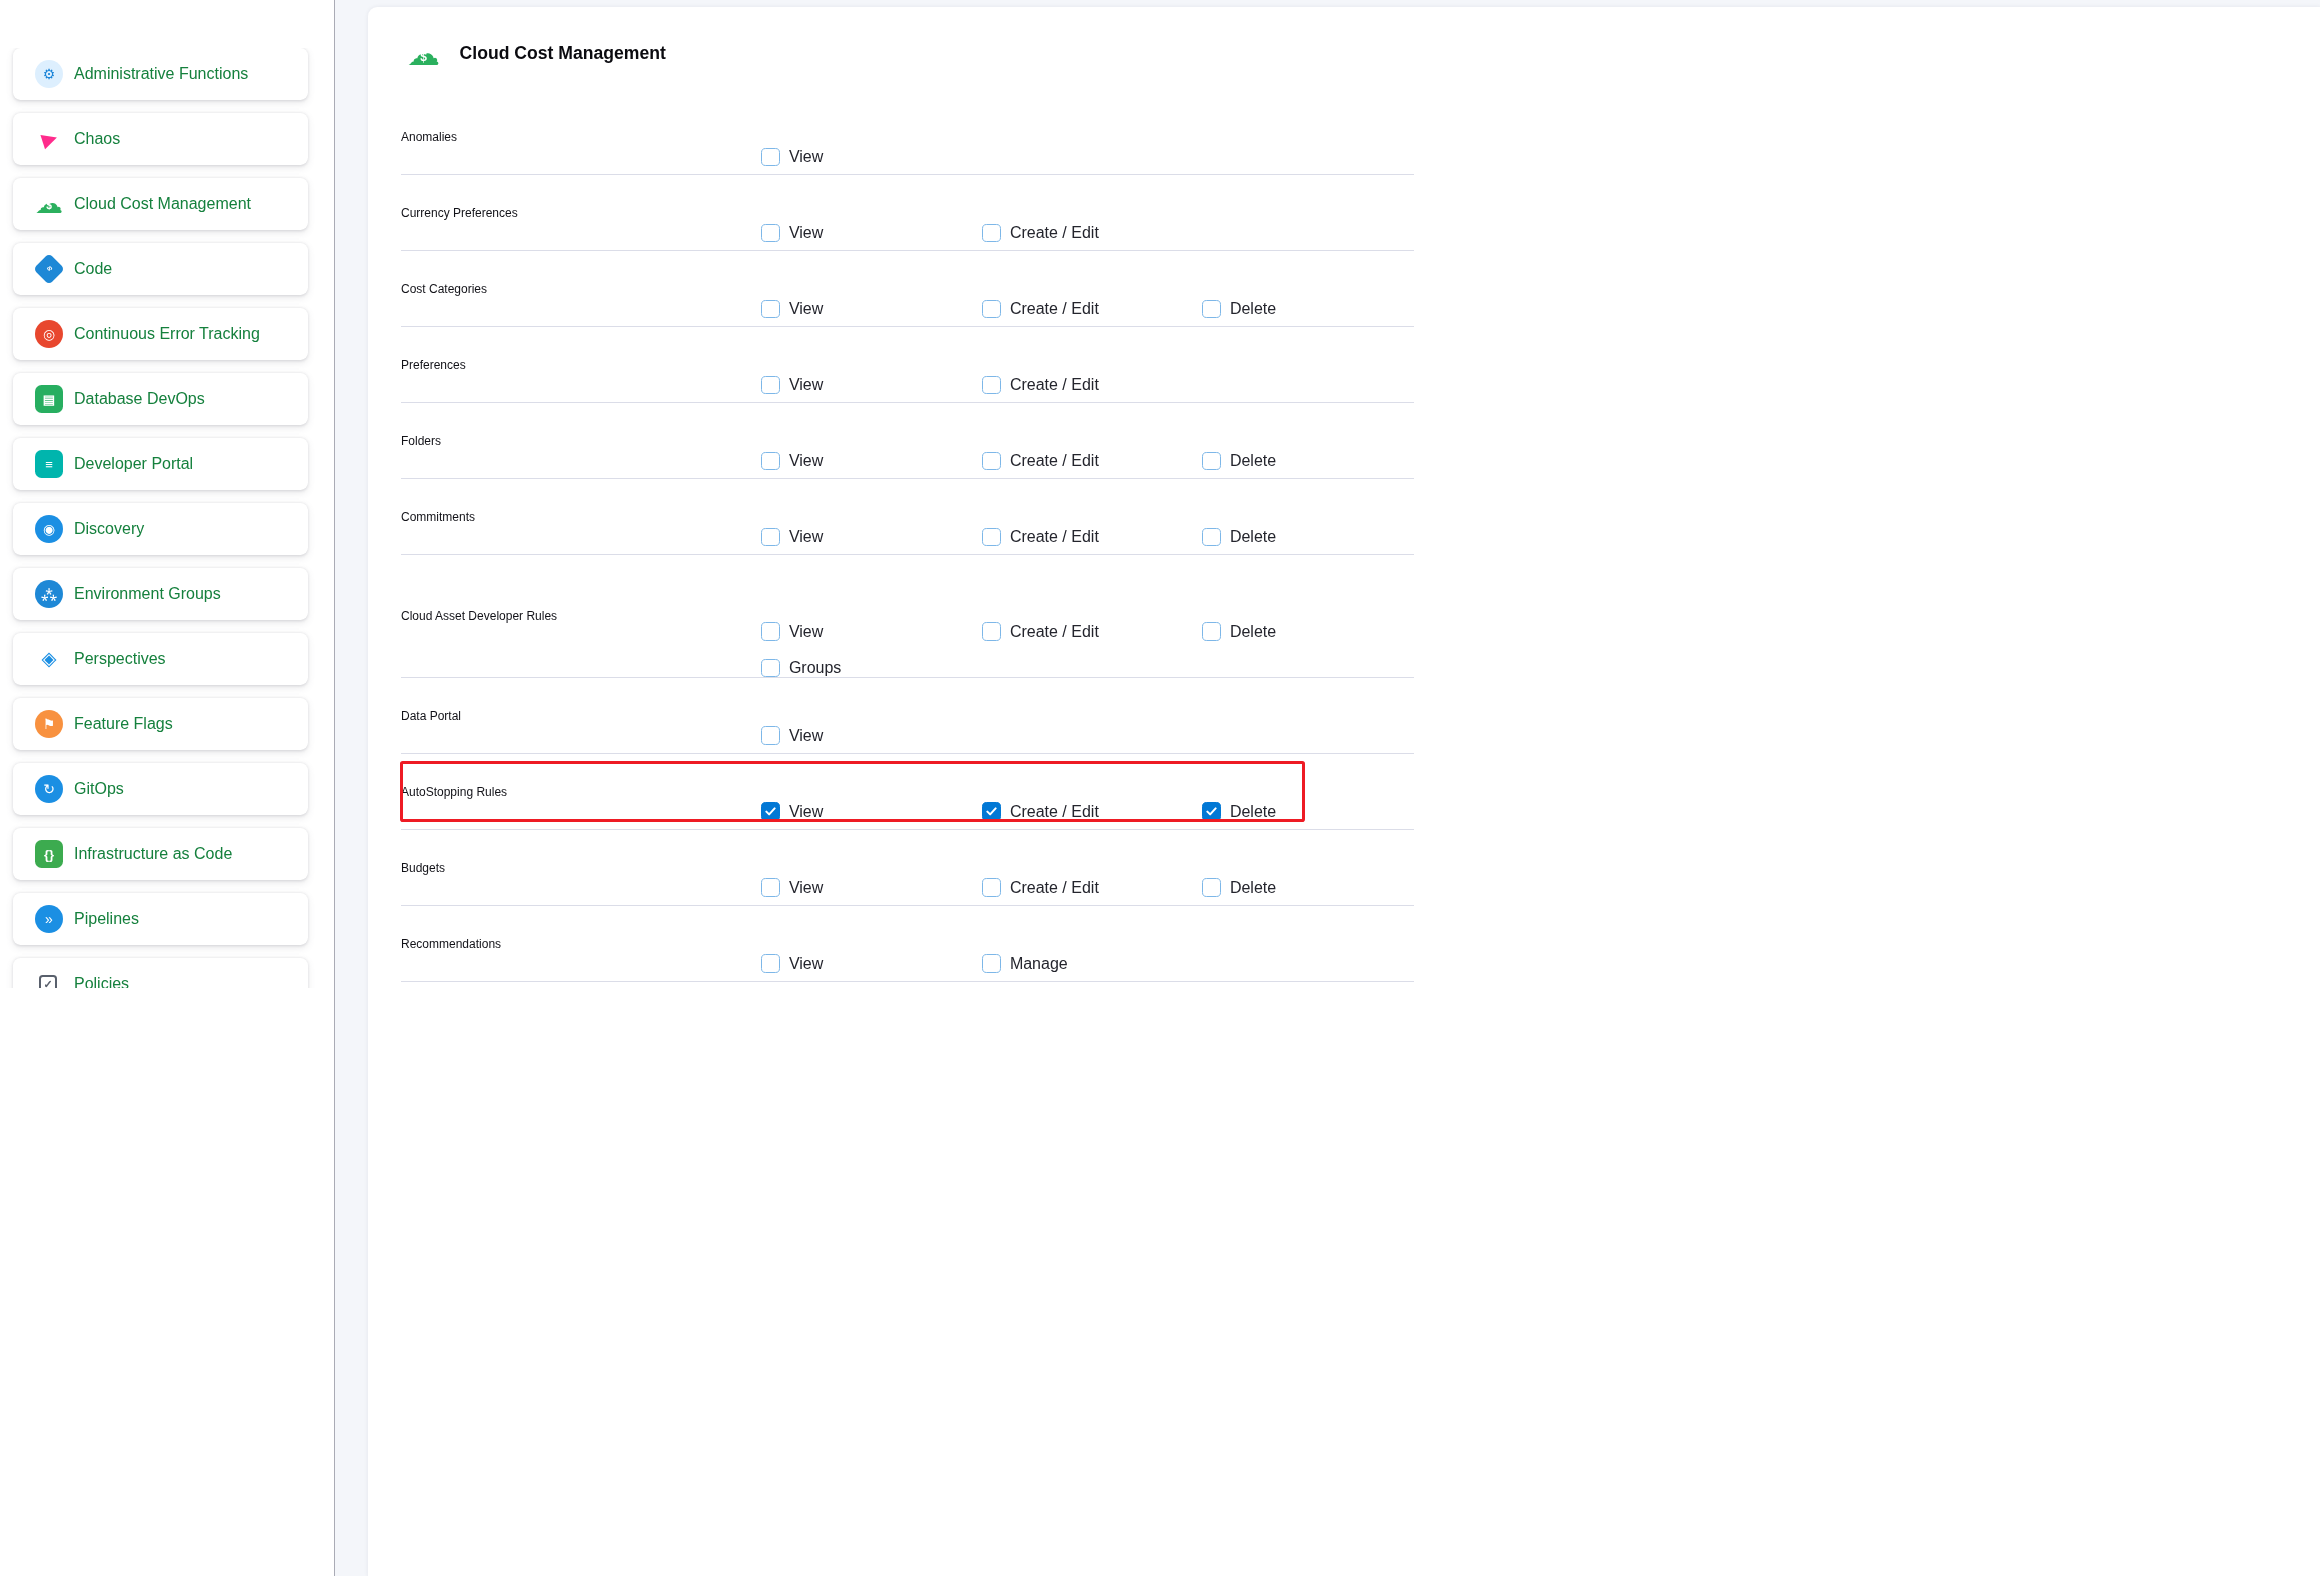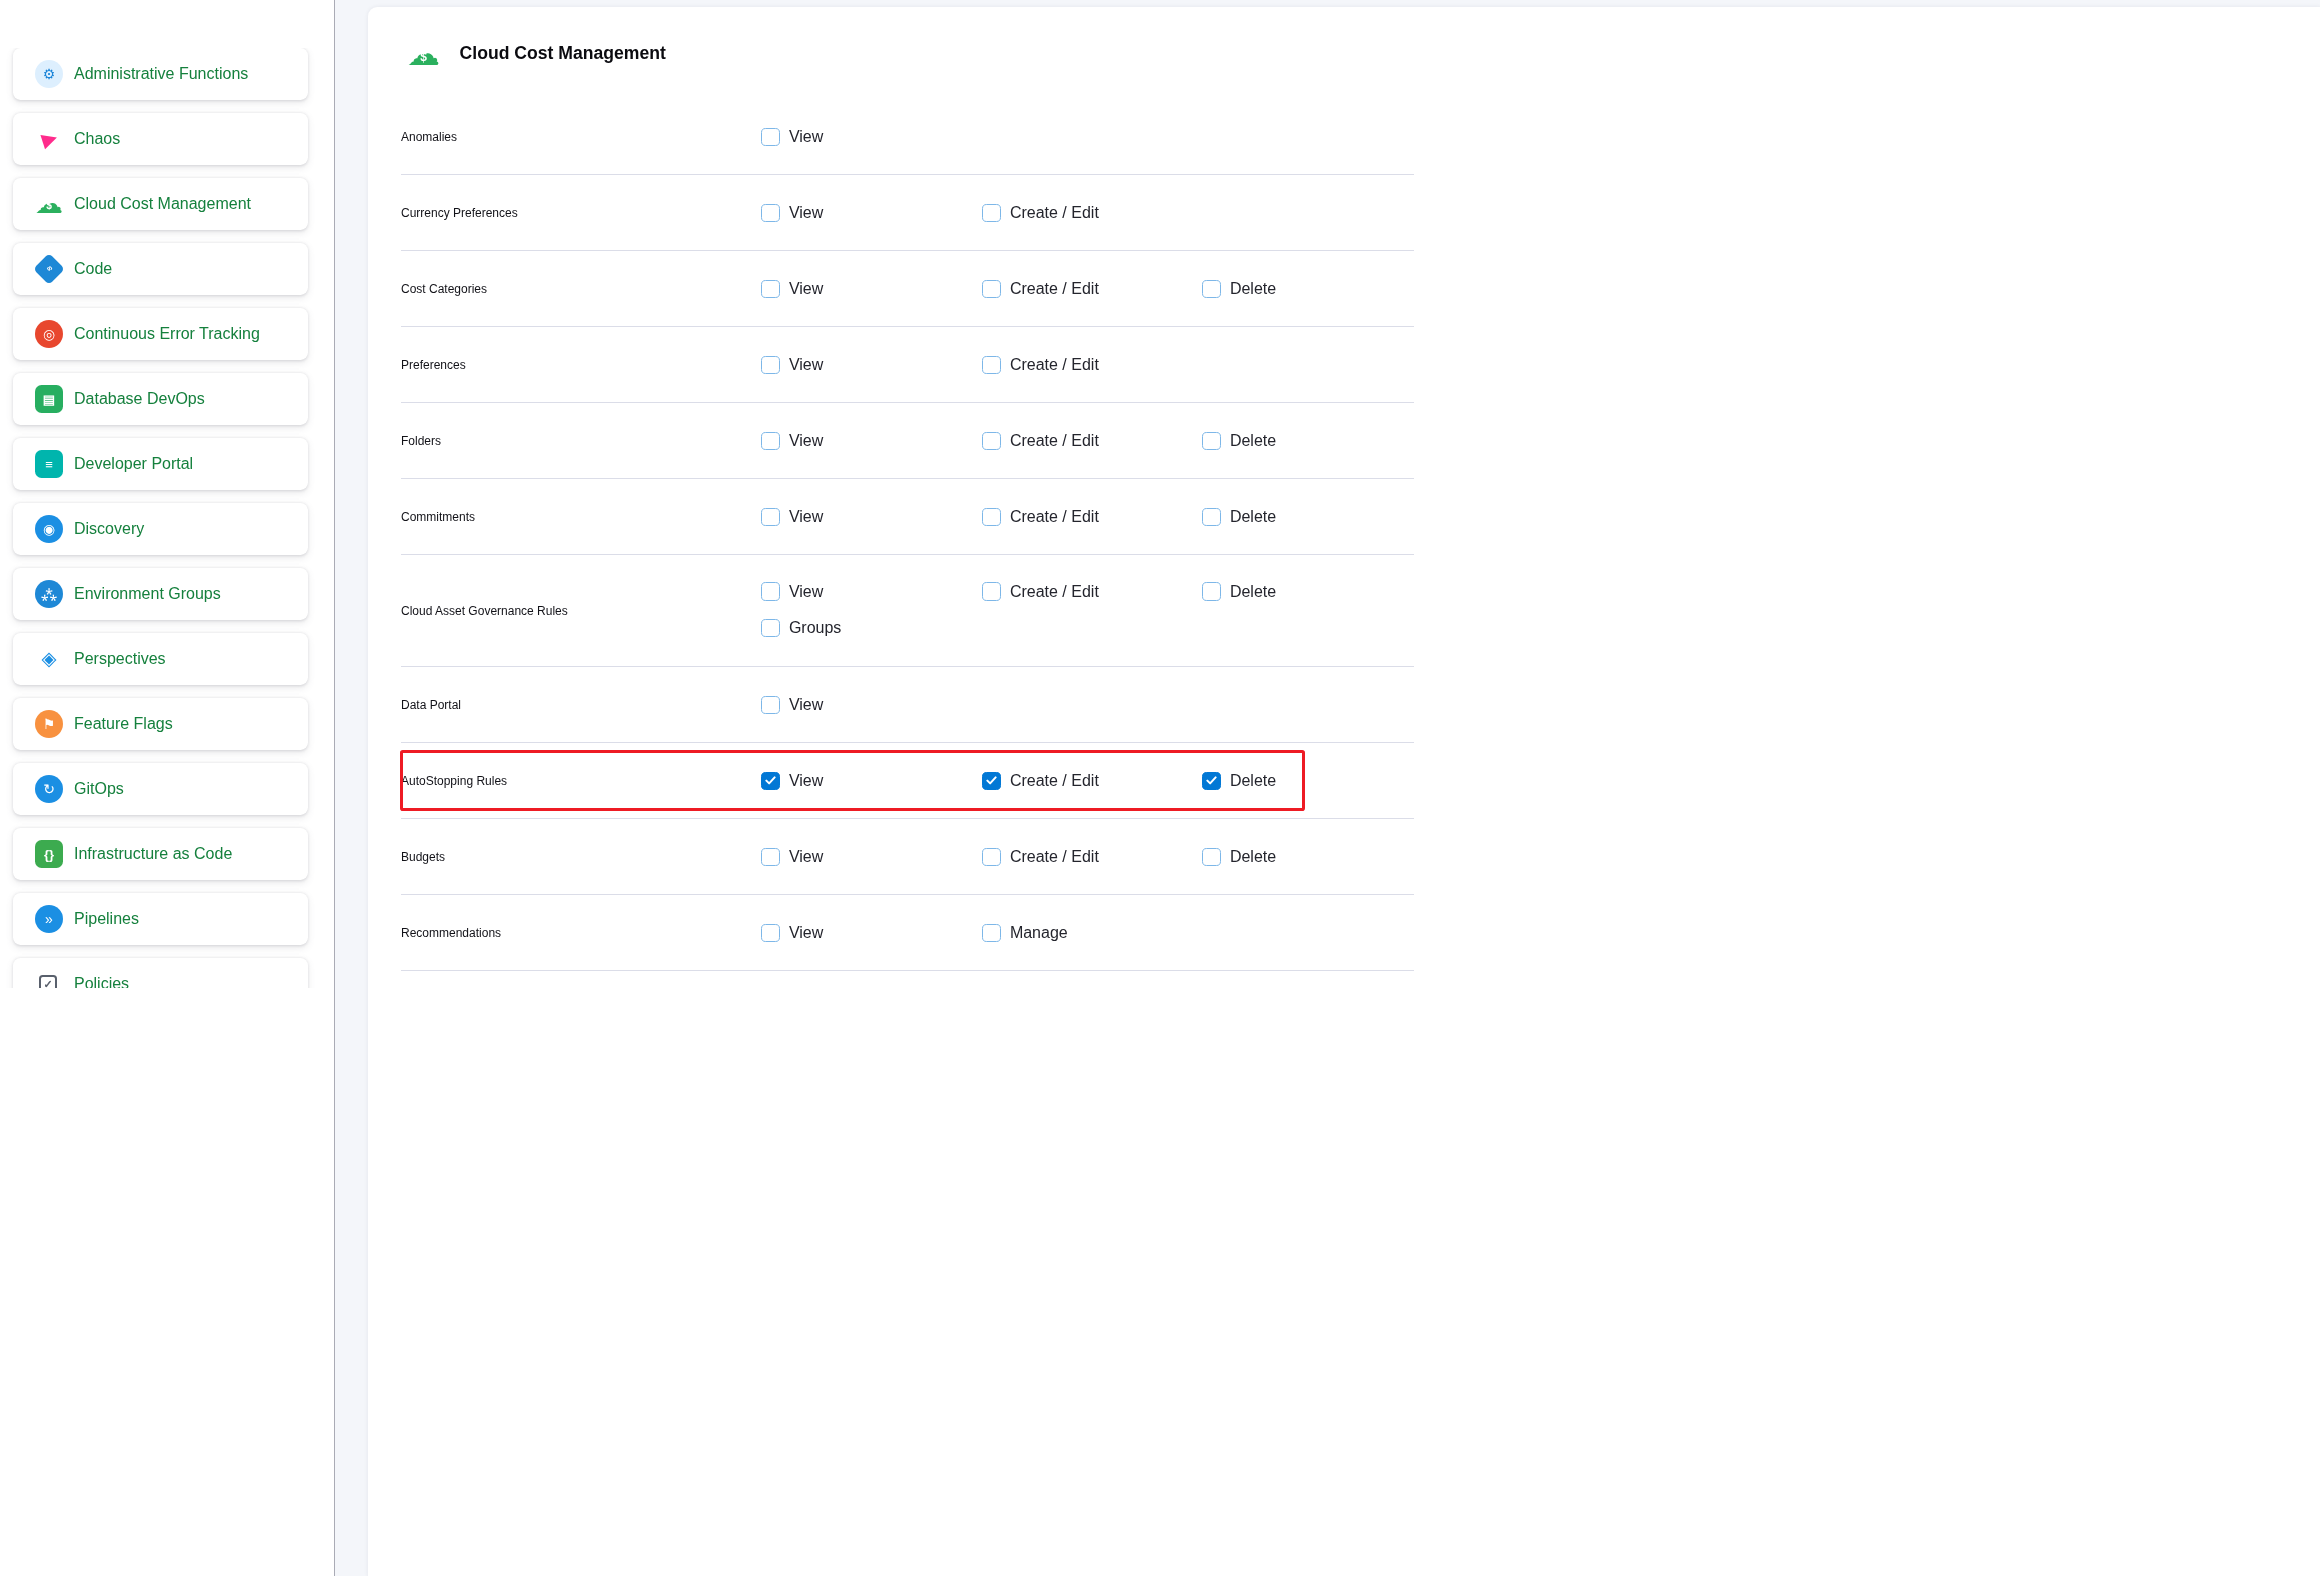--- a/index.html
+++ b/index.html
@@ -88,21 +88,21 @@
   .table { margin-left:33px; width:1013px; }
   .row {
     position:relative;
     display:grid;
     grid-template-columns:360px 221px 220px auto;
     align-items:center;
     min-height:76px;
     border-bottom:0.9px solid #dbdde8;
   }
   .row-label { font-size:12px; color:#121218; }
-  .cell { display:flex; flex-direction:column; gap:17.6px; justify-content:flex-start; }
+  .cell { display:flex; flex-direction:column; gap:17.6px; justify-content:flex-start;margin-top:40px; }
   .row.tall { min-height:112px; }
   .row.tall .cell { align-self:start; padding-top:27px; }
 
   .perm { display:flex; align-items:center; gap:9.3px; cursor:pointer; }
   .cb {
     width:18.6px; height:18.6px; flex:none;
     border:1.9px solid #7db7e8; border-radius:4.6px;
     background:#fff;
     display:flex; align-items:center; justify-content:center;
   }
@@ -329,21 +329,21 @@
               </label>
             </div>
             <div class="cell">
               <label class="perm">
                 <span class="cb "></span>
                 <span class="perm-label">Delete</span>
               </label>
             </div>
           </div>
           <div class="row tall">
-            <div class="row-label">Cloud Asset Governance Rules</div>
+            <div class="row-label">Cloud Asset Developer Rules</div>
             <div class="cell">
               <label class="perm">
                 <span class="cb "></span>
                 <span class="perm-label">View</span>
               </label>
               <label class="perm">
                 <span class="cb "></span>
                 <span class="perm-label">Groups</span>
               </label>
             </div>

